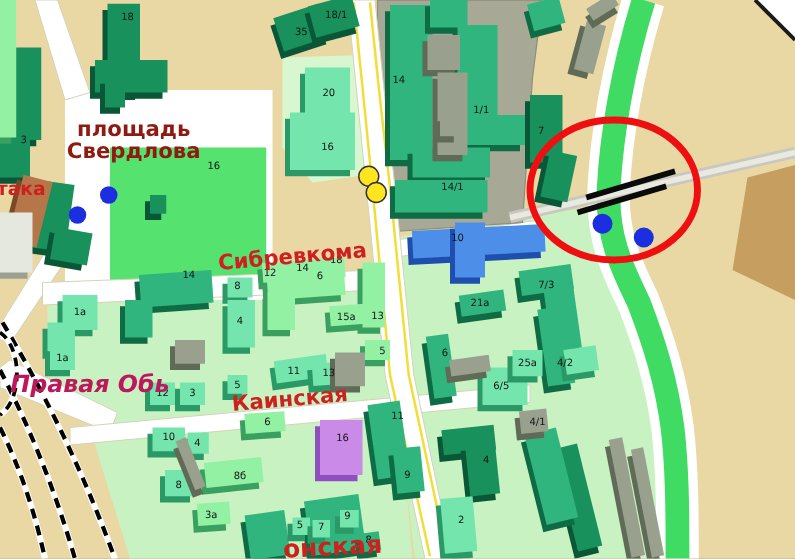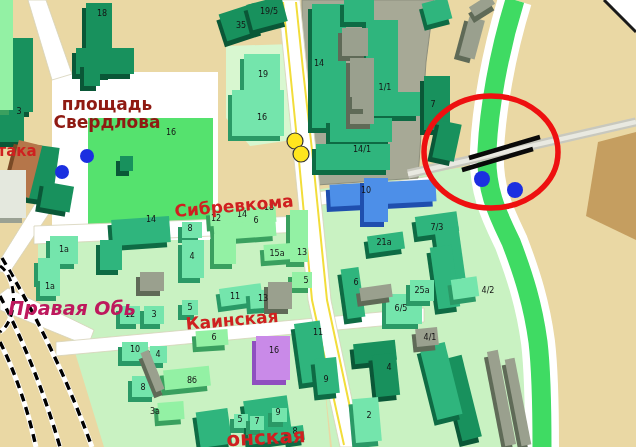--- a/index.html
+++ b/index.html
@@ -154,22 +154,22 @@
       <div class="bld" style="left: 513px; top: 358px; width: 10px; height: 88px; background: rgb(154, 160, 142); box-shadow: rgb(95, 106, 87) -4px 5px 0px; transform: rotate(-11deg);"></div>
       <div class="bld" style="left: 148px; top: 350px; width: 9px; height: 42px; background: rgb(154, 160, 142); box-shadow: rgb(95, 106, 87) -4px 5px 0px; transform: rotate(-22deg);"></div>
       <div class="bld" style="left: 416px; top: 328px; width: 22px; height: 18px; background: rgb(154, 160, 142); box-shadow: rgb(95, 106, 87) -4px 5px 0px; transform: rotate(-6deg);"></div>
       <div class="bld" style="left: 0px; top: 170px; width: 26px; height: 48px; background: rgb(228, 232, 222); box-shadow: rgb(154, 161, 147) -4px 5px 0px;"></div>
     </div>
   <div id="bldlabels">
       <span class="blabel" style="left: 102px; top: 14px;">18</span>
       <span class="blabel" style="left: 19px; top: 112px;">3</span>
       <span class="blabel" style="left: 171px; top: 133px;">16</span>
       <span class="blabel" style="left: 241px; top: 26px;">35</span>
-      <span class="blabel" style="left: 269px; top: 12px;">19/5</span>
-      <span class="blabel" style="left: 263px; top: 75px;">19</span>
+      <span class="blabel" style="left: 269px; top: 12px;">18/1</span>
+      <span class="blabel" style="left: 263px; top: 75px;">20</span>
       <span class="blabel" style="left: 262px; top: 118px;">16</span>
       <span class="blabel" style="left: 319px; top: 64px;">14</span>
       <span class="blabel" style="left: 385px; top: 88px;">1/1</span>
       <span class="blabel" style="left: 362px; top: 150px;">14/1</span>
       <span class="blabel" style="left: 433px; top: 105px;">7</span>
       <span class="blabel" style="left: 366px; top: 191px;">10</span>
       <span class="blabel" style="left: 151px; top: 220px;">14</span>
       <span class="blabel" style="left: 190px; top: 229px;">8</span>
       <span class="blabel" style="left: 192px; top: 257px;">4</span>
       <span class="blabel" style="left: 216px; top: 219px;">12</span>
@@ -183,37 +183,37 @@
       <span class="blabel" style="left: 263px; top: 299px;">13</span>
       <span class="blabel" style="left: 130px; top: 315px;">12</span>
       <span class="blabel" style="left: 154px; top: 315px;">3</span>
       <span class="blabel" style="left: 190px; top: 308px;">5</span>
       <span class="blabel" style="left: 64px; top: 250px;">1а</span>
       <span class="blabel" style="left: 50px; top: 287px;">1а</span>
       <span class="blabel" style="left: 135px; top: 350px;">10</span>
       <span class="blabel" style="left: 158px; top: 355px;">4</span>
       <span class="blabel" style="left: 143px; top: 388px;">8</span>
       <span class="blabel" style="left: 192px; top: 381px;">8б</span>
-      <span class="blabel" style="left: 155px; top: 412px;">3а</span>
+      <span class="blabel" style="left: 169px; top: 412px;">3а</span>
       <span class="blabel" style="left: 214px; top: 338px;">6</span>
       <span class="blabel" style="left: 274px; top: 351px;">16</span>
       <span class="blabel" style="left: 318px; top: 333px;">11</span>
       <span class="blabel" style="left: 326px; top: 380px;">9</span>
       <span class="blabel" style="left: 369px; top: 416px;">2</span>
       <span class="blabel" style="left: 389px; top: 368px;">4</span>
       <span class="blabel" style="left: 240px; top: 420px;">5</span>
       <span class="blabel" style="left: 257px; top: 422px;">7</span>
       <span class="blabel" style="left: 278px; top: 413px;">9</span>
       <span class="blabel" style="left: 295px; top: 432px;">8</span>
       <span class="blabel" style="left: 384px; top: 243px;">21а</span>
       <span class="blabel" style="left: 437px; top: 228px;">7/3</span>
       <span class="blabel" style="left: 356px; top: 283px;">6</span>
       <span class="blabel" style="left: 401px; top: 309px;">6/5</span>
       <span class="blabel" style="left: 422px; top: 291px;">25а</span>
-      <span class="blabel" style="left: 488px; top: 291px; text-align: right;">4/2</span>
+      <span class="blabel" style="left: 452px; top: 291px; text-align: right;">4/2</span>
       <span class="blabel" style="left: 430px; top: 338px;">4/1</span>
     </div>
   <div id="streets">
       <div class="street-label place" style="left: 107px; top: 101px; font-size: 17px; transform: translate(-50%, -50%) rotate(0deg); margin-top: 12px;">площадь
 Свердлова</div>
       <div class="street-label " style="left: 17px; top: 151px; font-size: 15px; transform: translate(-50%, -50%) rotate(0deg);">така</div>
       <div class="street-label " style="left: 234px; top: 206px; font-size: 17px; transform: translate(-50%, -50%) rotate(-5deg);">Сибревкома</div>
       <div class="street-label " style="left: 232px; top: 320px; font-size: 17px; transform: translate(-50%, -50%) rotate(-5deg);">Каинская</div>
       <div class="street-label river" style="left: 72px; top: 308px; font-size: 19px; transform: translate(-50%, -50%) rotate(0deg);">Правая Обь</div>
       <div class="street-label " style="left: 266px; top: 438px; font-size: 20px; transform: translate(-50%, -50%) rotate(-3deg);">онская</div>

